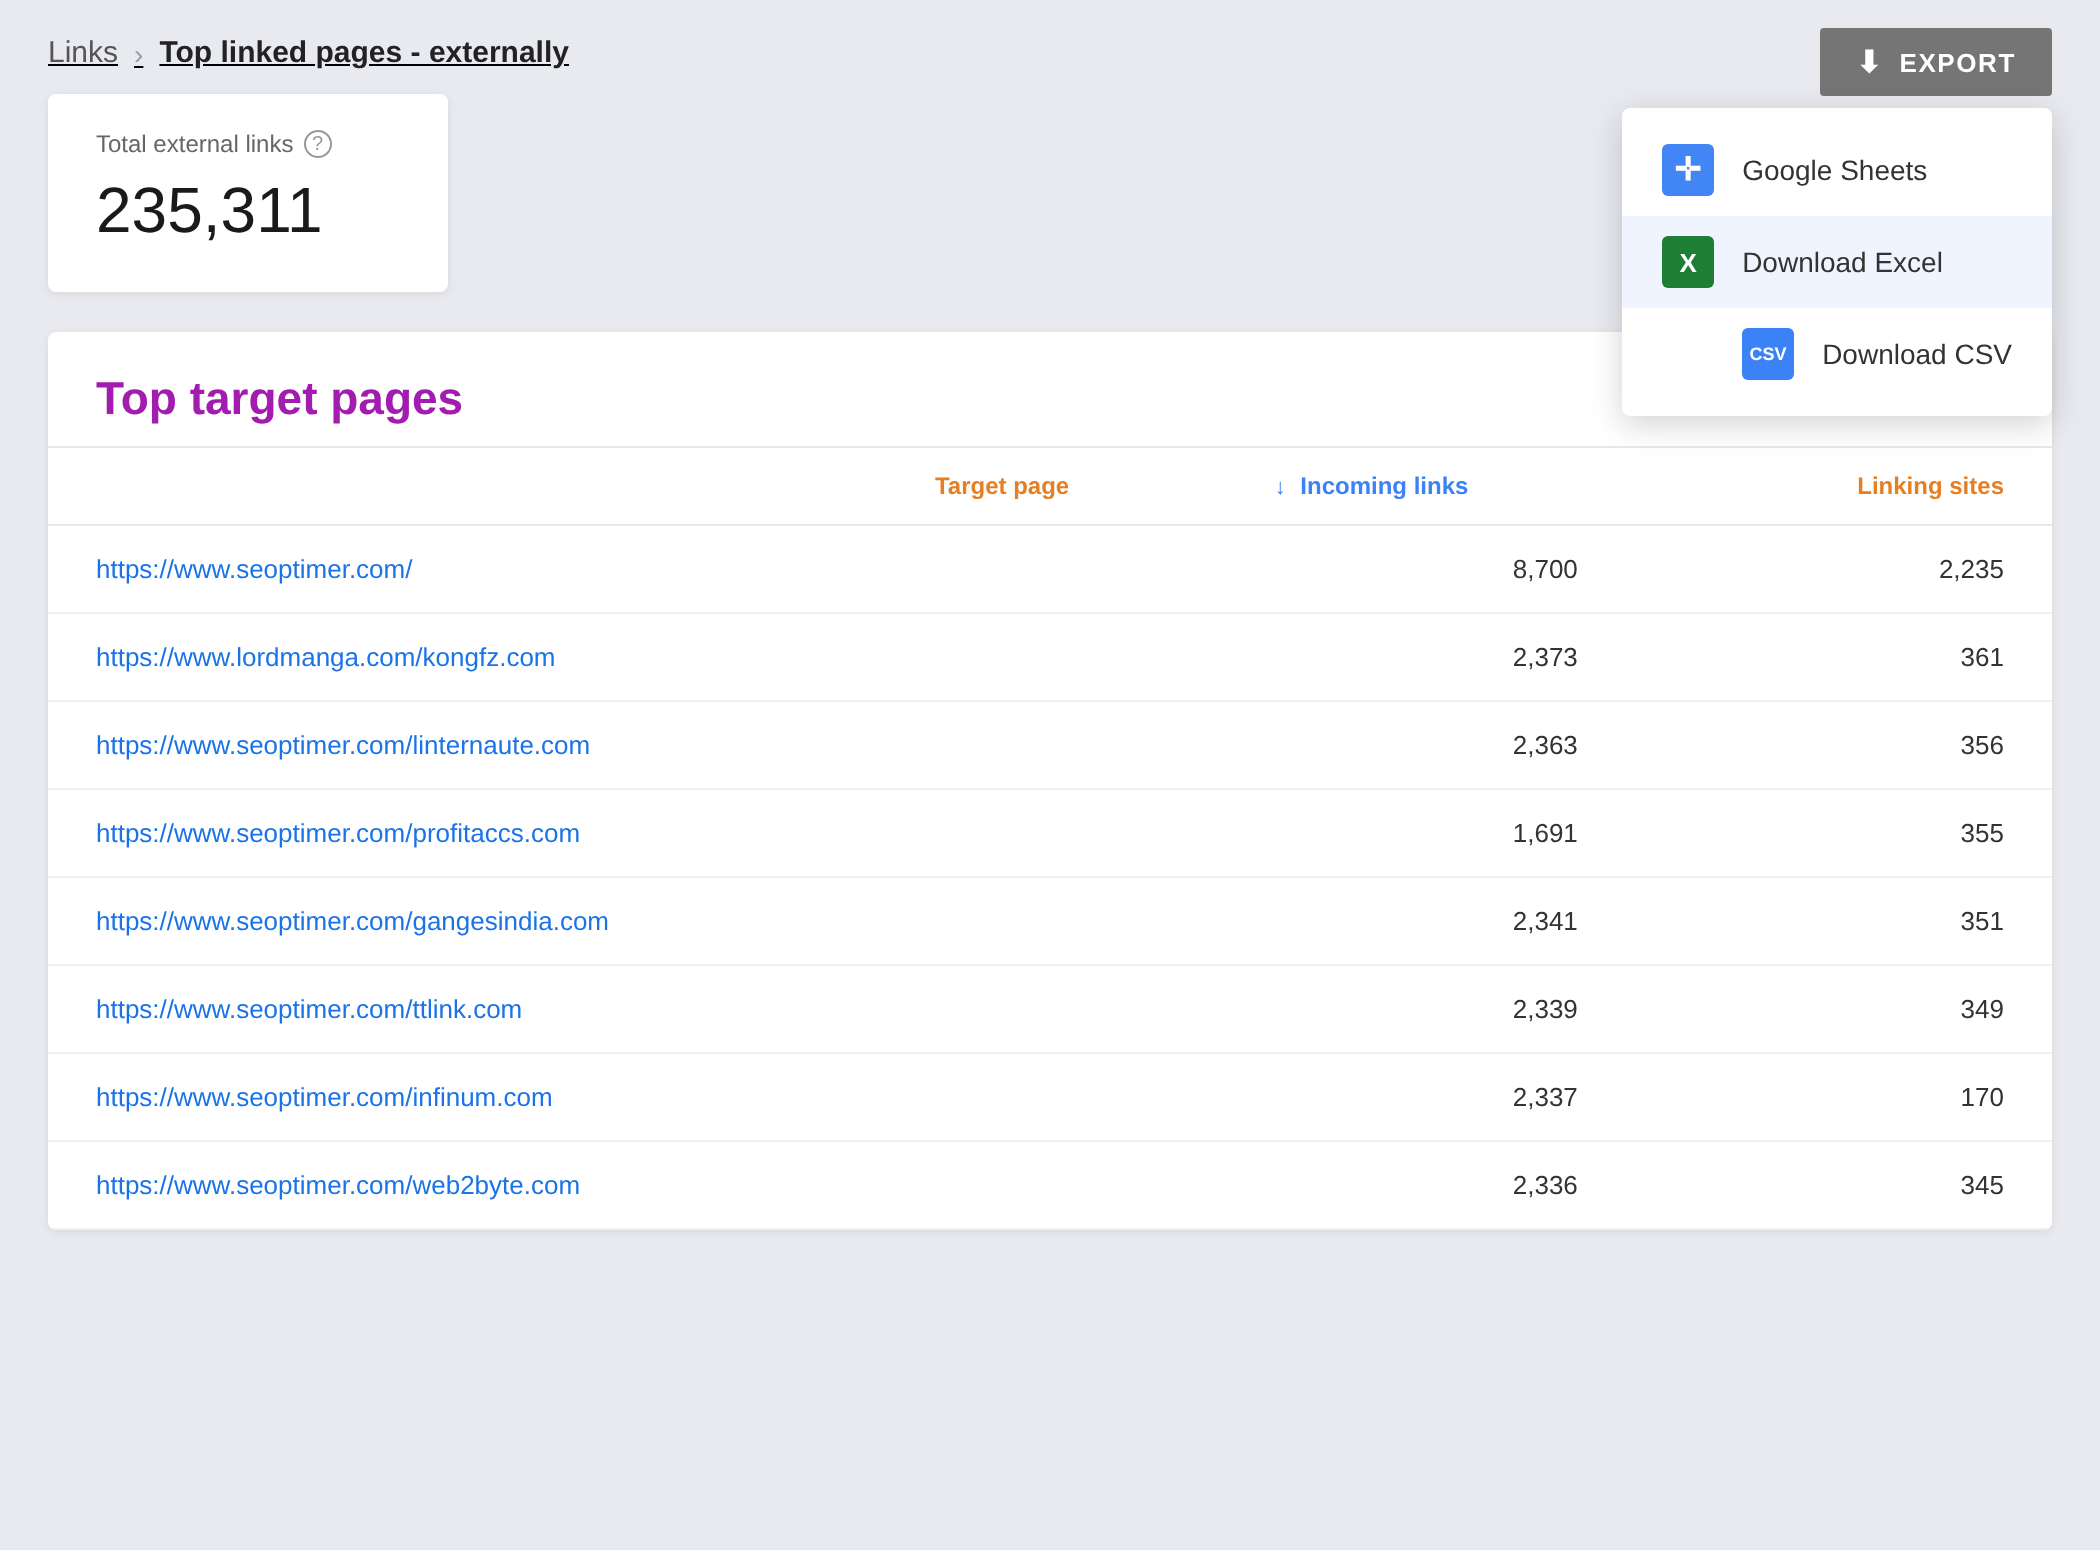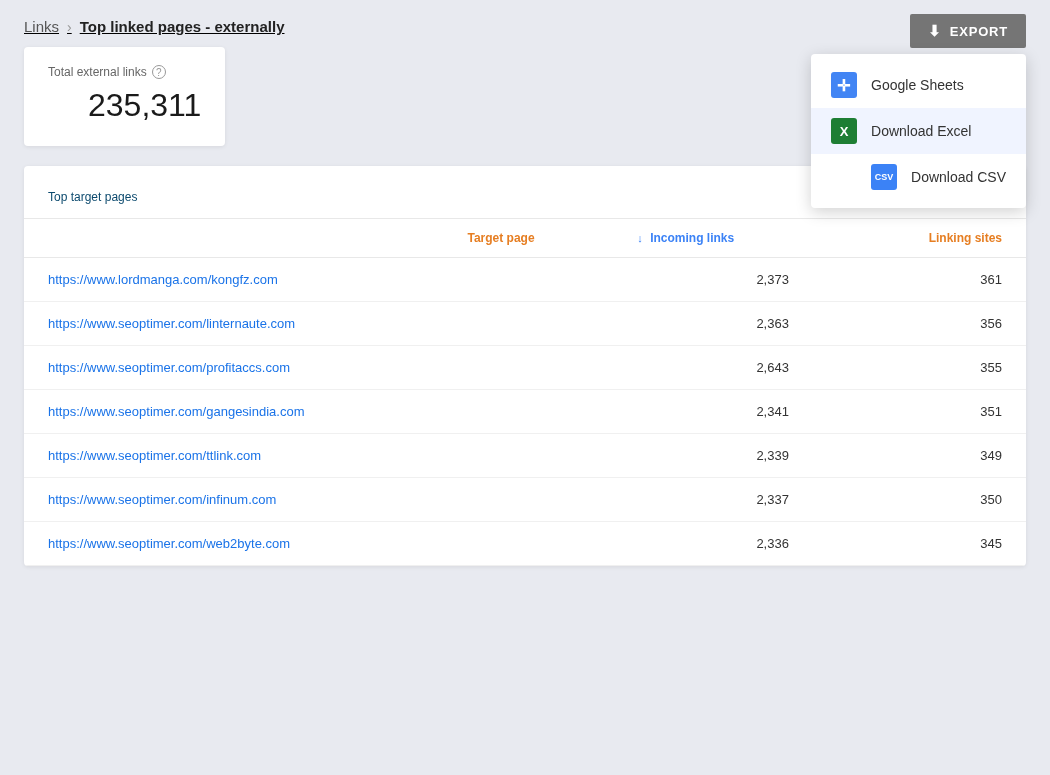--- a/index.html
+++ b/index.html
@@ -129,40 +129,39 @@
       align-items: center;
       justify-content: center;
       font-size: 10px;
       color: #999;
       cursor: pointer;
     }
     .total-value {
       font-size: 32px;
       font-weight: 400;
       color: #1a1a1a;
-      margin-left: 40px;
     }
 
     
     .table-card {
       background: #fff;
       border-radius: 4px;
       box-shadow: 0 1px 4px rgba(0,0,0,0.08);
       overflow: hidden;
     }
     .table-header-row {
       display: flex;
       align-items: center;
       justify-content: space-between;
       padding: 20px 24px 10px 24px;
     }
     .table-title {
-      font-size: 12px;
-      font-weight: 400;
-      color: #0c4a6e;
+      font-size: 23px;
+      font-weight: 700;
+      color: #a21caf;
     }
     .filter-icon {
       cursor: pointer;
       color: #555;
       font-size: 18px;
     }
 
     table {
       width: 100%;
       border-collapse: collapse;
@@ -266,49 +265,54 @@
         <tr>
           <th class="col-page">Target page</th>
           <th class="col-incoming">
             <span class="sort-arrow">↓</span>
             <span>Incoming links</span>
           </th>
           <th class="col-linking">Linking sites</th>
         </tr>
       </thead>
       <tbody id="table-body">
+      <tr>
+            <td class="col-page"><a href="#">https://www.seoptimer.com/</a></td>
+            <td class="col-incoming">8,700</td>
+            <td class="col-linking">2,235</td>
+          </tr>
           <tr>
             <td class="col-page"><a href="#">https://www.lordmanga.com/kongfz.com</a></td>
             <td class="col-incoming">2,373</td>
             <td class="col-linking">361</td>
           </tr>
           <tr>
             <td class="col-page"><a href="#">https://www.seoptimer.com/linternaute.com</a></td>
             <td class="col-incoming">2,363</td>
             <td class="col-linking">356</td>
           </tr>
           <tr>
             <td class="col-page"><a href="#">https://www.seoptimer.com/profitaccs.com</a></td>
-            <td class="col-incoming">2,643</td>
+            <td class="col-incoming">1,691</td>
             <td class="col-linking">355</td>
           </tr>
           <tr>
             <td class="col-page"><a href="#">https://www.seoptimer.com/gangesindia.com</a></td>
             <td class="col-incoming">2,341</td>
             <td class="col-linking">351</td>
           </tr>
           <tr>
             <td class="col-page"><a href="#">https://www.seoptimer.com/ttlink.com</a></td>
             <td class="col-incoming">2,339</td>
             <td class="col-linking">349</td>
           </tr>
           <tr>
             <td class="col-page"><a href="#">https://www.seoptimer.com/infinum.com</a></td>
             <td class="col-incoming">2,337</td>
-            <td class="col-linking">350</td>
+            <td class="col-linking">170</td>
           </tr>
           <tr>
             <td class="col-page"><a href="#">https://www.seoptimer.com/web2byte.com</a></td>
             <td class="col-incoming">2,336</td>
             <td class="col-linking">345</td>
           </tr>
         </tbody>
     </table>
   </div>
 

